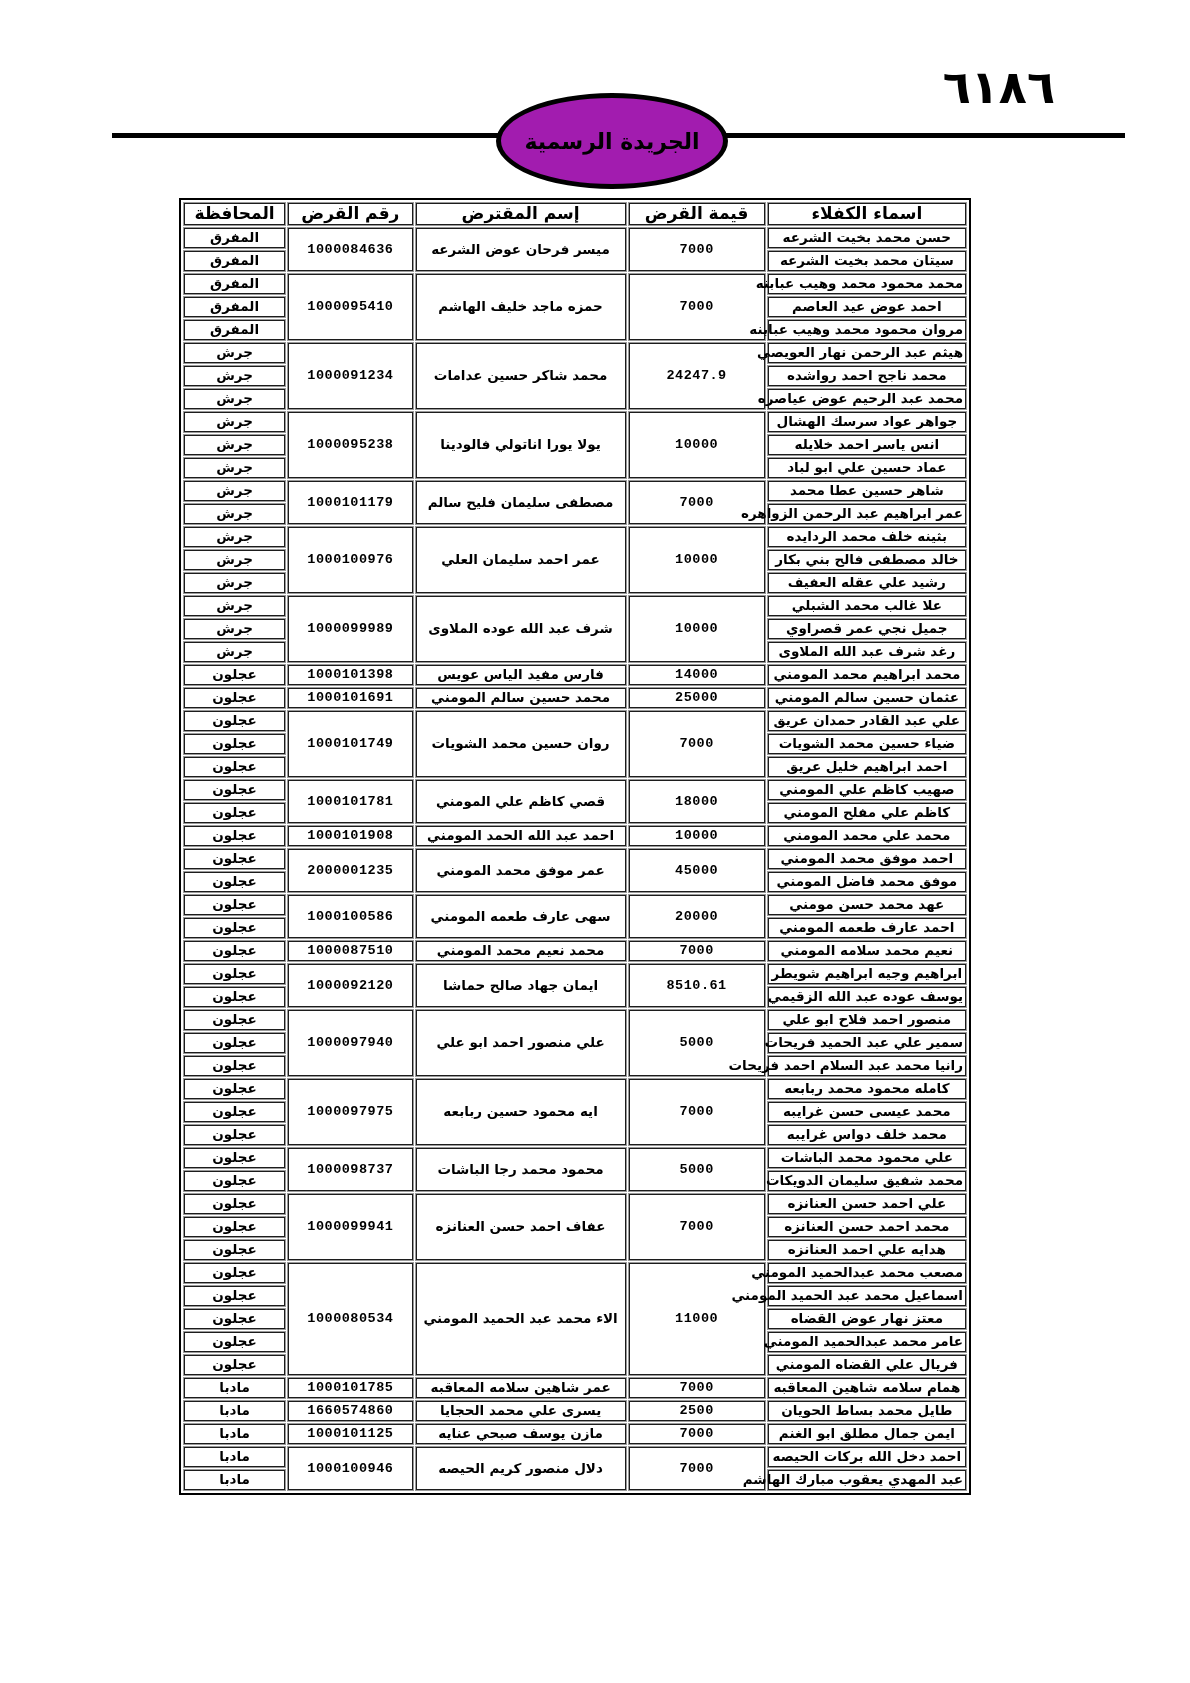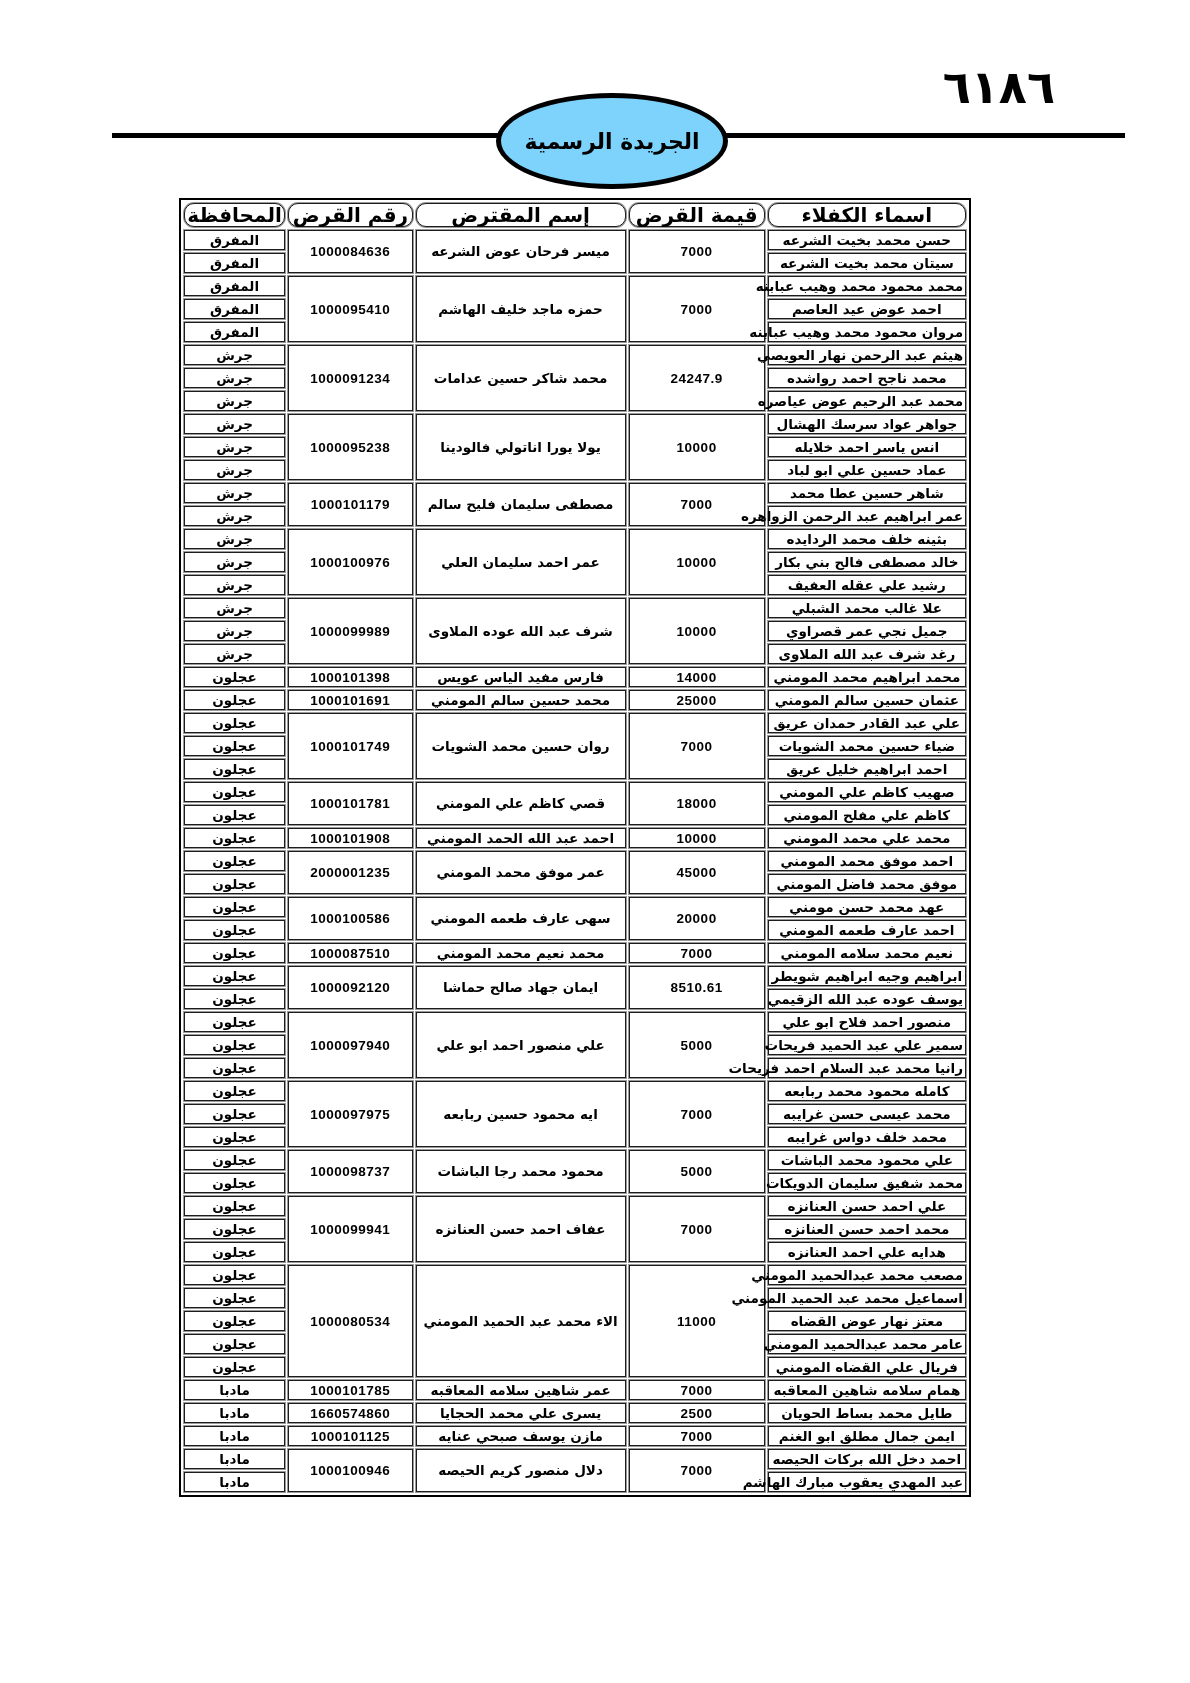--- a/index.html
+++ b/index.html
@@ -11,41 +11,41 @@
     position:absolute; top:60px; right:152px;
     font-size:46px; font-weight:bold; color:#000; direction:rtl;
     letter-spacing:2px;
   }
   .rule {
     position:absolute; top:133px; left:95px; width:1013px; height:5px;
     background:#000;
   }
   .gazette-oval {
     position:absolute; top:93px; left:479px; width:232px; height:96px;
-    background:#7dd3fc; border:5px solid #000; border-radius:50%;
+    background:#a21caf; border:5px solid #000; border-radius:50%;
     box-sizing:border-box; display:flex; align-items:center; justify-content:center;
     z-index:2;
   }
   .gazette-oval span { font-size:22px; font-weight:bold; direction:rtl; }
 
   .table-wrap { position:absolute; top:198px; left:162px; width:792px; }
   table.loans {
     width:100%; border-collapse:separate; border-spacing:3px;
     direction:rtl; border:2px solid #000; background:#fff;
     table-layout:fixed;
   }
   table.loans th, table.loans td {
     border:1.5px solid #1c1c1c; box-shadow:0 0 0 1px #9a9a9a;
     background:#fff; text-align:center; vertical-align:middle;
     font-weight:bold; padding:0 2px; height:18px;
     font-size:13.5px; line-height:1.12; white-space:nowrap;
     overflow:visible; color:#000;
   }
-  table.loans th { font-size:20px; height:20px;border-radius:10px; }
-  td.num { font-family:Liberation Sans, sans-serif; font-size:15px; letter-spacing:0.5px; }
+  table.loans th { font-size:17px; height:20px; }
+  td.num { font-family:Liberation Mono, monospace; font-size:15px; letter-spacing:0.5px; }
 </style>
 </head>
 <body>
 
 <div class="page">
 
   <div class="page-number">٦١٨٦</div>
 
   <div class="rule"></div>
 

